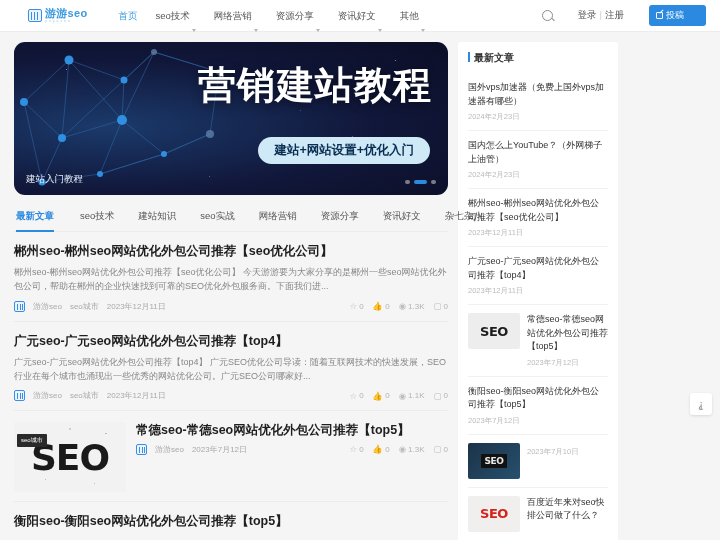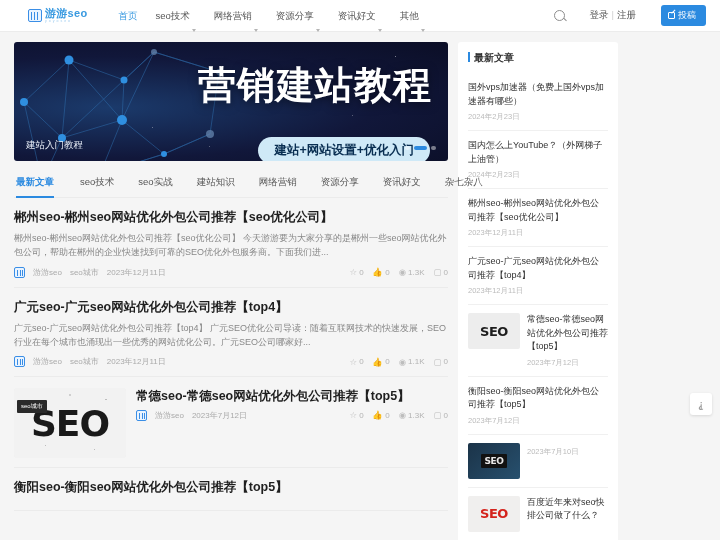--- a/index.html
+++ b/index.html
@@ -88,21 +88,21 @@
     transform: rotate(45deg);
     right: -3px; bottom: 0px;
   }
   .auth { font-size: 9.5px; color: #555; cursor: pointer; }
   .auth .sep { color: #cfcfcf; margin: 0 3px; }
   .post-btn {
     background: #2b8ae0;
     color: #fff;
     font-size: 9px;
     border-radius: 3px;
-    padding: 4px 10px 4px 7px;
+    padding: 4px 22px 4px 7px;
     display: flex; align-items: center; gap: 3px;
     cursor: pointer;
     white-space: nowrap;
   }
   .pencil {
     width: 7px; height: 7px;
     border: 1px solid #fff;
     border-radius: 1px;
     position: relative;
     flex: none;
@@ -114,22 +114,22 @@
   }
 
   
   .page { display: flex; padding: 10px 14px 0 14px; gap: 10px; }
   .col-main { width: 434px; flex: none; }
   .col-side { width: 160px; flex: none; }
 
   
   .banner {
     position: relative;
-    height: 119px;
-    border-radius: 3px;
+    height: 153px;
+    border-radius: 11px;
     overflow: hidden;
     background:
       radial-gradient(ellipse at 22% 55%, #1b3a6b 0%, #11173a 55%, #0b0e26 100%);
     cursor: pointer;
   }
   .banner .stars {
     position: absolute; inset: 0;
     background-image:
       radial-gradient(1px 1px at 12% 18%, rgba(255,255,255,.5) 50%, transparent 51%),
       radial-gradient(1px 1px at 32% 72%, rgba(255,255,255,.35) 50%, transparent 51%),
@@ -418,22 +418,22 @@
       <div class="banner-dots" id="dots">
           <span class="dot"></span>
           <span class="dot active"></span>
           <span class="dot"></span>
         </div>
     </div>
 
     <div class="tabs" id="tabs">
         <div class="tab active">最新文章</div>
         <div class="tab">seo技术</div>
+        <div class="tab">建站知识</div>
         <div class="tab">seo实战</div>
-        <div class="tab">建站知识</div>
         <div class="tab">网络营销</div>
         <div class="tab">资源分享</div>
         <div class="tab">资讯好文</div>
         <div class="tab">杂七杂八</div>
       </div>
 
     <div id="articles">
         <div class="article">
           <div class="art-body">
             <div class="art-title">郴州seo-郴州seo网站优化外包公司推荐【seo优化公司】</div>

